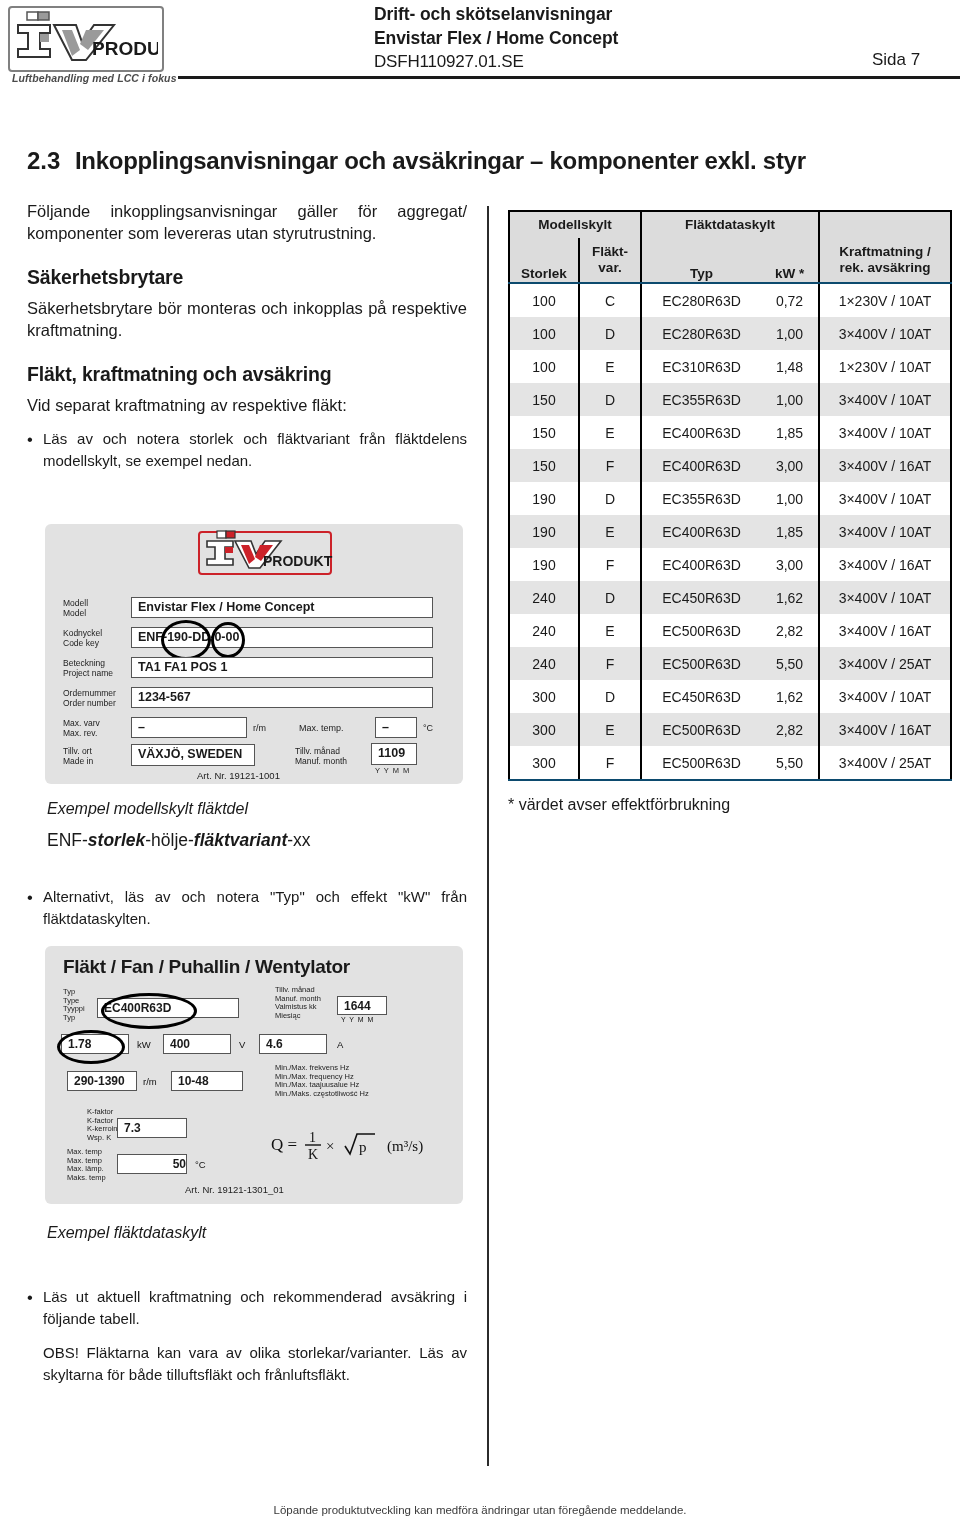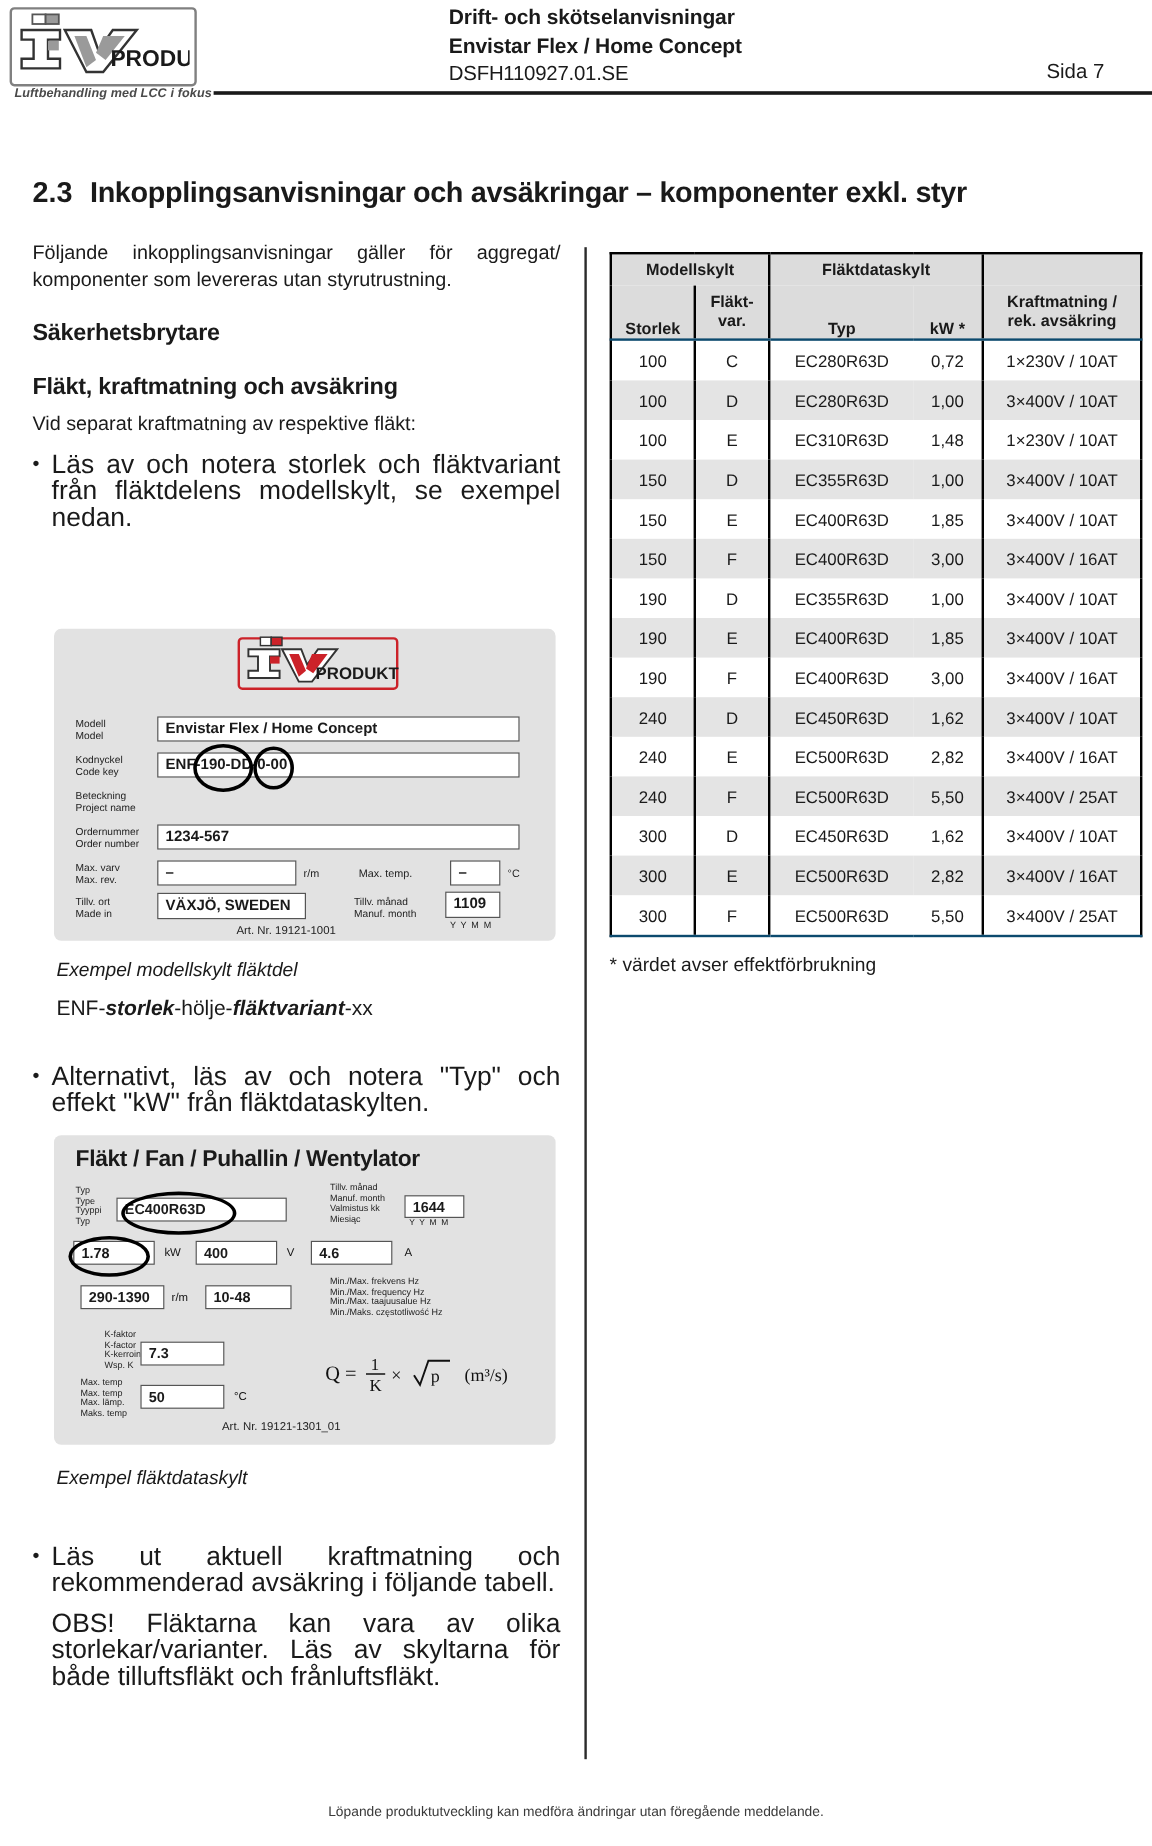--- a/index.html
+++ b/index.html
@@ -118,21 +118,21 @@
     margin: 12px 0 0 0;
   }
   .bullet-dot {
     width: 16px;
     flex: 0 0 16px;
     font-size: 16.5px;
     line-height: 22px;
   }
   .bullet-text {
     flex: 1;
-    font-size: 22px;
+    font-size: 15px;
     line-height: 22px;
     text-align: justify;
   }
 
   
   .label-card {
     position: absolute;
     border-radius: 6px;
     background: #e2e2e2;
   }
@@ -293,20 +293,21 @@
 
 <div class="sec-num">2.3</div>
 <div class="sec-title">Inkopplingsanvisningar och avsäkringar – komponenter exkl. styr</div>
 
 <div class="col-divider"></div>
 
 <div class="left-col">
   <p class="para">Följande inkopplingsanvisningar gäller för aggregat/ komponenter som levereras utan styrutrustning.</p>
 
   <div class="sub-head">Säkerhetsbrytare</div>
+  <p class="para">Säkerhetsbrytare bör monteras och inkopplas på respektive kraftmatning.</p>
 
   <div class="sub-head">Fläkt, kraftmatning och avsäkring</div>
   <p class="para nojust">Vid separat kraftmatning av respektive fläkt:</p>
 
   <div class="bullet-row">
     <div class="bullet-dot">•</div>
     <div class="bullet-text">Läs av och notera storlek och fläktvariant från fläktdelens modellskylt, se exempel nedan.</div>
   </div>
 </div>
 
@@ -337,20 +338,21 @@
     <span>Code key</span>
   </div>
   <div class="fld" style="left:86px; top:103px; width:302px; height:21px;">ENF-190-DD-0-00</div>
   <div class="circ" style="left:116px; top:96px; width:44px; height:34px;"></div>
   <div class="circ" style="left:166px; top:98px; width:28px; height:30px;"></div>
 
   <div class="ml-row" style="top:134px;">
     <span>Beteckning</span><br>
     <span>Project name</span>
   </div>
+  <div class="fld" style="left:86px; top:133px; width:302px; height:21px;">TA1 FA1 POS 1</div>
 
   <div class="ml-row" style="top:164px;">
     <span>Ordernummer</span><br>
     <span>Order number</span>
   </div>
   <div class="fld" style="left:86px; top:163px; width:302px; height:21px;">1234-567</div>
 
   <div class="ml-row" style="top:194px;">
     <span>Max. varv</span><br>
     <span>Max. rev.</span>
@@ -433,21 +435,21 @@
     <span>Wsp. K</span>
   </div>
   <div class="fl-fld" style="left:72px; top:172px; width:70px; height:20px;">7.3</div>
 
   <div class="fl-lbl" style="left:22px; top:202px;">
     <span>Max. temp</span><br>
     <span>Max. temp</span><br>
     <span>Max. lämp.</span><br>
     <span>Maks. temp</span>
   </div>
-  <div class="fl-fld" style="left:72px; top:208px; width:70px; height:20px;">50</div>
+  <div class="fl-fld" style="left:72px; top:208px; width:70px; height:20px;text-align:right;">50</div>
   <div class="fl-unit" style="left:150px; top:213px;">°C</div>
 
   <div class="formula" style="left:226px; top:178px;">
     <svg width="170" height="40" viewBox="0 0 170 40">
       <text x="0" y="26" font-family="Liberation Serif, serif" font-size="17" fill="#111">Q =</text>
       <text x="38" y="18" font-family="Liberation Serif, serif" font-size="14" fill="#111">1</text>
       <line x1="34" y1="21" x2="50" y2="21" stroke="#111" stroke-width="1.4"></line>
       <text x="37" y="35" font-family="Liberation Serif, serif" font-size="14" fill="#111">K</text>
       <text x="55" y="27" font-family="Liberation Serif, serif" font-size="15" fill="#111">×</text>
       <path d="M74 22 L79 30 L86 10 L104 10" stroke="#111" stroke-width="1.6" fill="none"></path>

